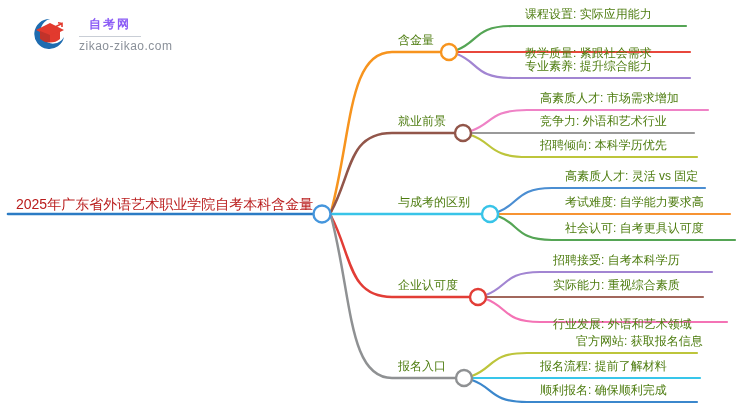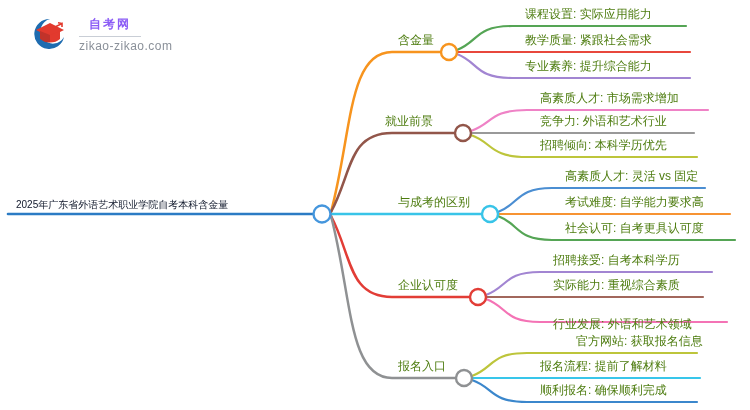--- a/index.html
+++ b/index.html
@@ -6,21 +6,21 @@
   body{
     width:750px;height:410px;position:relative;overflow:hidden;
     font-family:"Liberation Sans","DejaVu Sans",sans-serif;
   }
   .stage{position:absolute;inset:0;}
   svg.edges{position:absolute;left:0;top:0;width:750px;height:410px;}
   .lbl{
     position:absolute;height:19px;line-height:19px;white-space:nowrap;
     color:#4d7c0f;font-size:12px;letter-spacing:0px;
   }
-  .central-lbl{color:#0f172a;font-size:10px;}
+  .central-lbl{color:#b91c1c;font-size:14px;}
   .logo{position:absolute;left:33px;top:16px;display:flex;align-items:flex-start;}
   .logo-text{margin-left:12px;}
   .logo-name{font-size:12px;font-weight:bold;color:#8b5cf6;letter-spacing:2px;padding-left:10px;}
   .logo-divider{height:1px;background:#c9ced6;width:62px;margin:3px 0 2px 0;}
   .logo-url{font-size:12px;color:#8a9099;letter-spacing:0.5px;}
 </style>
 </head>
 <body>
 
 <div class="stage">
@@ -50,27 +50,27 @@
       <path d="M 331 216 C 352 296 348 378 392 378 H 456" fill="none" stroke="#8f9193" stroke-width="2.5" stroke-linecap="round"></path>
       <path d="M 472 376 C 494 368 490 353 527 353 H 697" fill="none" stroke="#bdc53b" stroke-width="2.2" stroke-linecap="round"></path>
       <path d="M 472 378 H 700" fill="none" stroke="#38c6ea" stroke-width="2.2" stroke-linecap="round"></path>
       <path d="M 472 380 C 494 387.6 490 402 527 402 H 697" fill="none" stroke="#3b87cc" stroke-width="2.2" stroke-linecap="round"></path>
       <circle cx="464" cy="378" r="8" fill="#ffffff" stroke="#8f9193" stroke-width="2.4"></circle>
       <circle cx="322" cy="214" r="8.5" fill="#ffffff" stroke="#4596dd" stroke-width="2.4"></circle>
     </svg>
 
   <div id="labels">
       <div class="lbl" style="left: 525px; top: 5px;">课程设置: 实际应用能力</div>
-      <div class="lbl" style="left: 525px; top: 31px;">教学质量: 紧跟社会需求</div>
+      <div class="lbl" style="left: 525px; top: 44px;">教学质量: 紧跟社会需求</div>
       <div class="lbl" style="left: 525px; top: 57px;">专业素养: 提升综合能力</div>
       <div class="lbl" style="left: 398px; top: 31px;">含金量</div>
       <div class="lbl" style="left: 540px; top: 89px;">高素质人才: 市场需求增加</div>
       <div class="lbl" style="left: 540px; top: 112px;">竞争力: 外语和艺术行业</div>
       <div class="lbl" style="left: 540px; top: 136px;">招聘倾向: 本科学历优先</div>
-      <div class="lbl" style="left: 385px; top: 112px;">就业前景</div>
+      <div class="lbl" style="left: 398px; top: 112px;">就业前景</div>
       <div class="lbl" style="left: 565px; top: 167px;">高素质人才: 灵活 vs 固定</div>
       <div class="lbl" style="left: 565px; top: 193px;">考试难度: 自学能力要求高</div>
       <div class="lbl" style="left: 565px; top: 219px;">社会认可: 自考更具认可度</div>
       <div class="lbl" style="left: 398px; top: 193px; text-align: center;">与成考的区别</div>
       <div class="lbl" style="left: 553px; top: 251px;">招聘接受: 自考本科学历</div>
       <div class="lbl" style="left: 553px; top: 276px;">实际能力: 重视综合素质</div>
       <div class="lbl" style="left: 553px; top: 315px;">行业发展: 外语和艺术领域</div>
       <div class="lbl" style="left: 398px; top: 276px;">企业认可度</div>
       <div class="lbl" style="left: 540px; top: 332px; margin-left: 36px;">官方网站: 获取报名信息</div>
       <div class="lbl" style="left: 540px; top: 357px;">报名流程: 提前了解材料</div>

